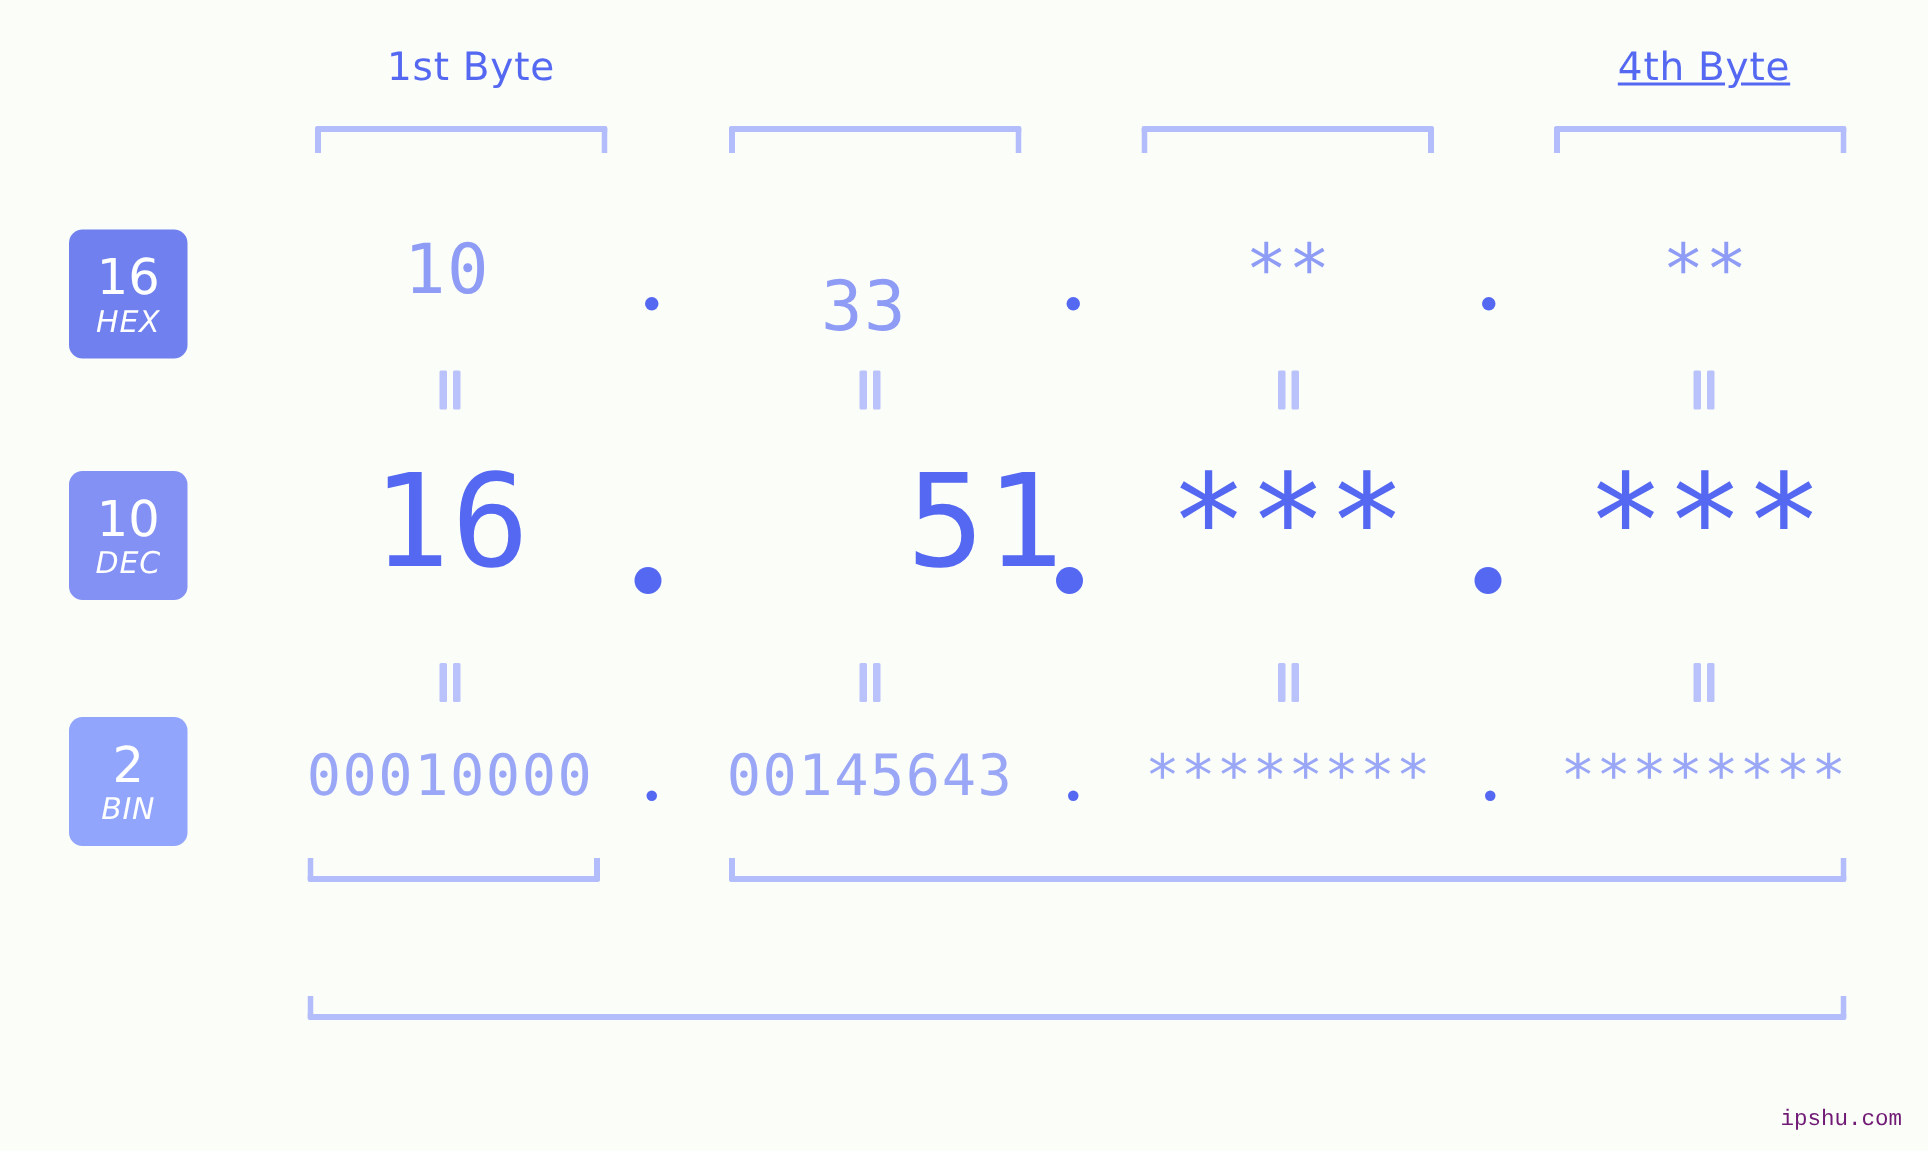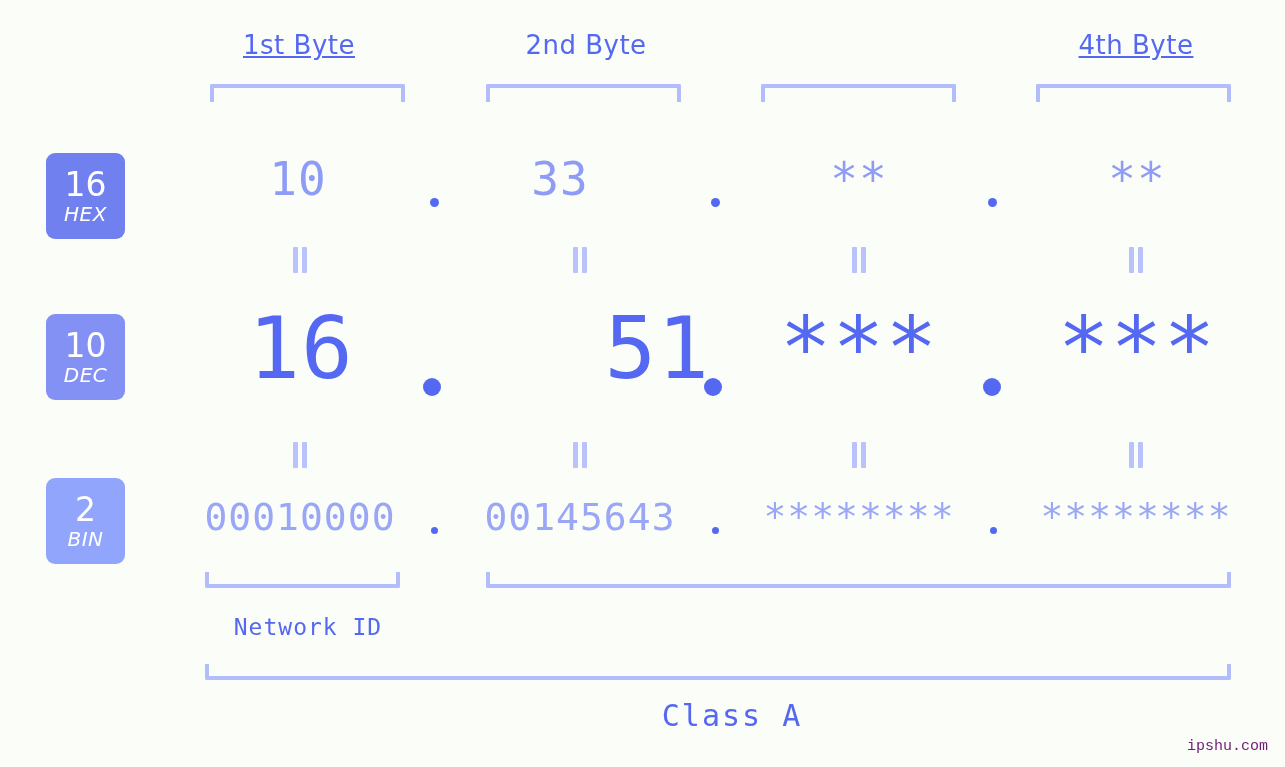--- a/index.html
+++ b/index.html
@@ -159,37 +159,36 @@
     font-size: 15px;
     color: #701a75;
     letter-spacing: 0px;
   }
 </style>
 </head>
 <body style="background: rgb(251, 253, 248);">
 
 <div class="stage">
 
-  <div class="byte-label" style="left:169px;text-decoration:underline;">1st Byte</div>
-  <div class="byte-label" style="left:456px;">2nd Byte</div>
+  <div class="byte-label" style="left:184px;">1st Byte</div>
   <div class="byte-label" style="left:1006px;text-decoration:underline;">4th Byte</div>
 
   <div class="bracket-down" style="left:210px;  top:84px; width:195px;"></div>
   <div class="bracket-down" style="left:486px;  top:84px; width:195px;"></div>
   <div class="bracket-down" style="left:761px;  top:84px; width:195px;"></div>
   <div class="bracket-down" style="left:1036px; top:84px; width:195px;"></div>
 
   <div class="badge" style="top: 153px; height: 86px; background: rgb(112, 128, 238);">
     <span class="num">16</span>
     <span class="abbr">HEX</span>
   </div>
 
   <div class="hex-row">
     <div class="cell" style="left:168px;">10</div>
-    <div class="cell" style="left:430px;">33</div>
+    <div class="cell" style="left:446px;margin-top:25px;">33</div>
     <div class="cell" style="left:729px;">**</div>
     <div class="cell" style="left:1007px;">**</div>
     <div class="dot hex" style="left:430px;"></div>
     <div class="dot hex" style="left:711px;"></div>
     <div class="dot hex" style="left:988px;"></div>
   </div>
 
   <div class="eq" style="left:291px; top:247px;">
       <i></i>
       <i></i>
@@ -250,20 +249,18 @@
     <div class="cell" style="left:729px;">********</div>
     <div class="cell" style="left:1006px;">********</div>
     <div class="dot bin" style="left:431px;"></div>
     <div class="dot bin" style="left:712px;"></div>
     <div class="dot bin" style="left:990px;"></div>
   </div>
 
   <div class="bracket-up" style="left:205px; top:572px; width:195px;"></div>
   <div class="bracket-up" style="left:486px; top:572px; width:745px;"></div>
 
-  <div class="section-label" style="left:178px; top:614px; width:260px;">Network ID</div>
 
   <div class="bracket-up" style="left:205px; top:664px; width:1026px;"></div>
-  <div class="class-label" style="left:602px; top:698px; width:260px;">Class A</div>
 
   <div class="watermark">ipshu.com</div>
 
 </div>
 
 </body></html>

